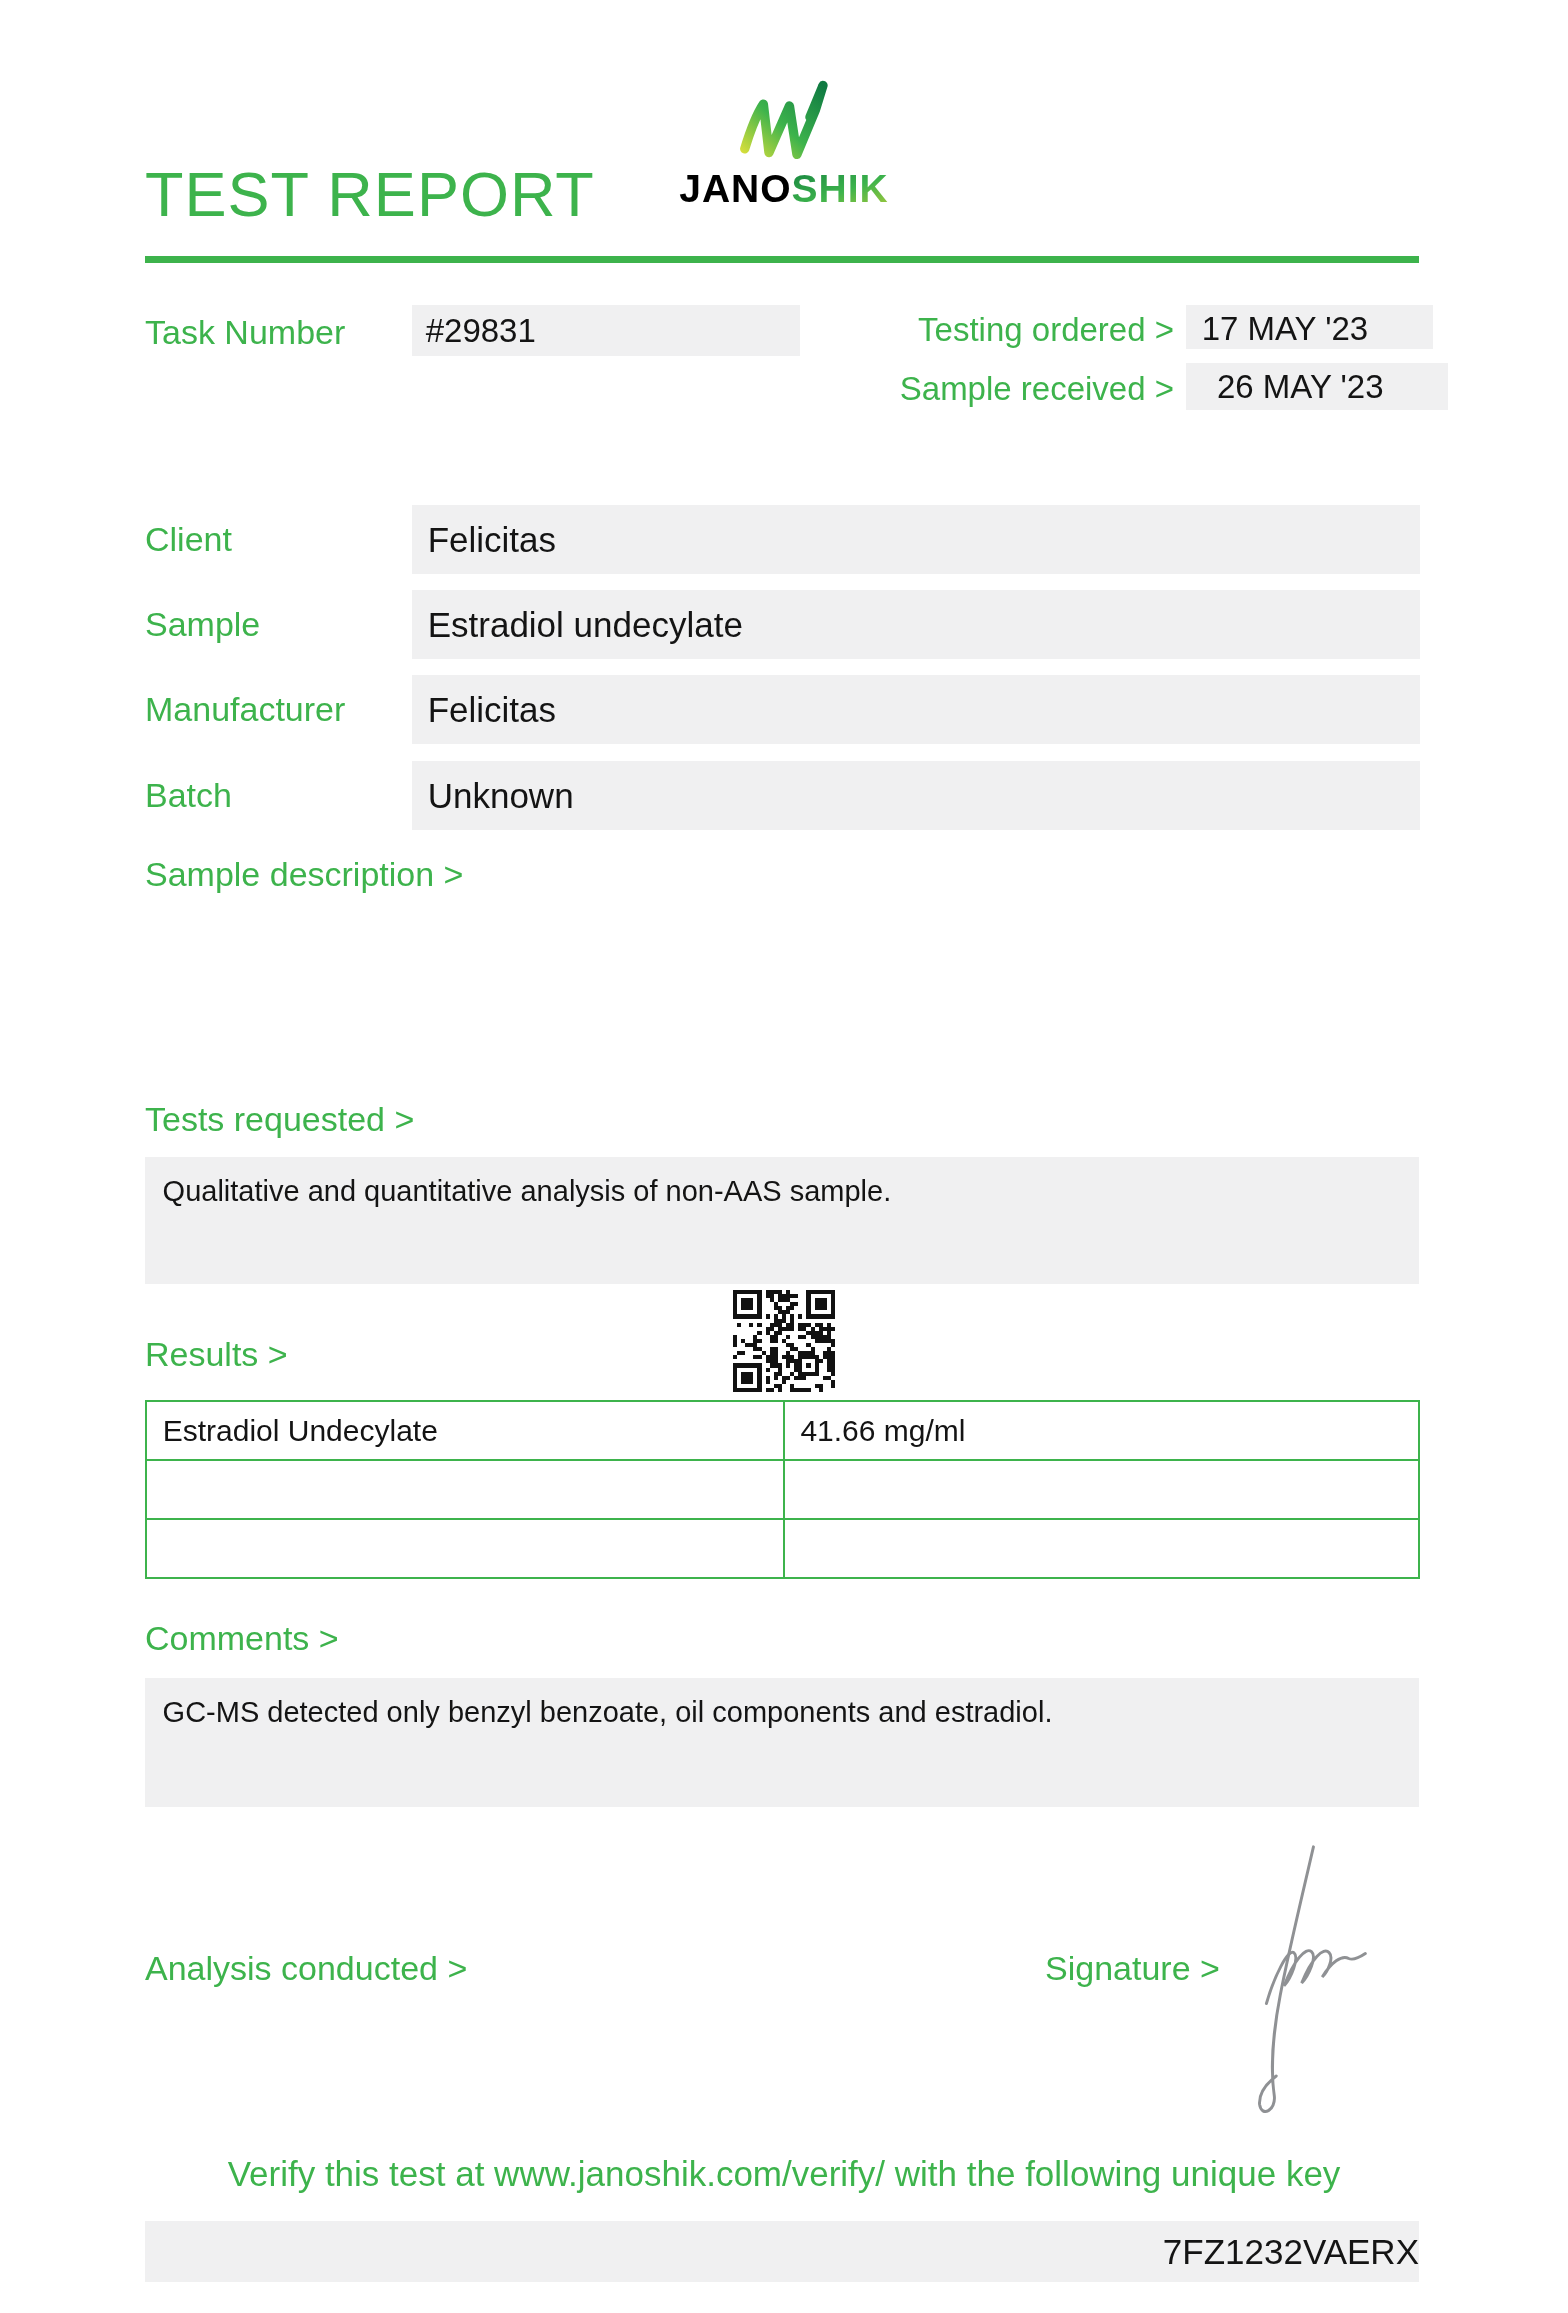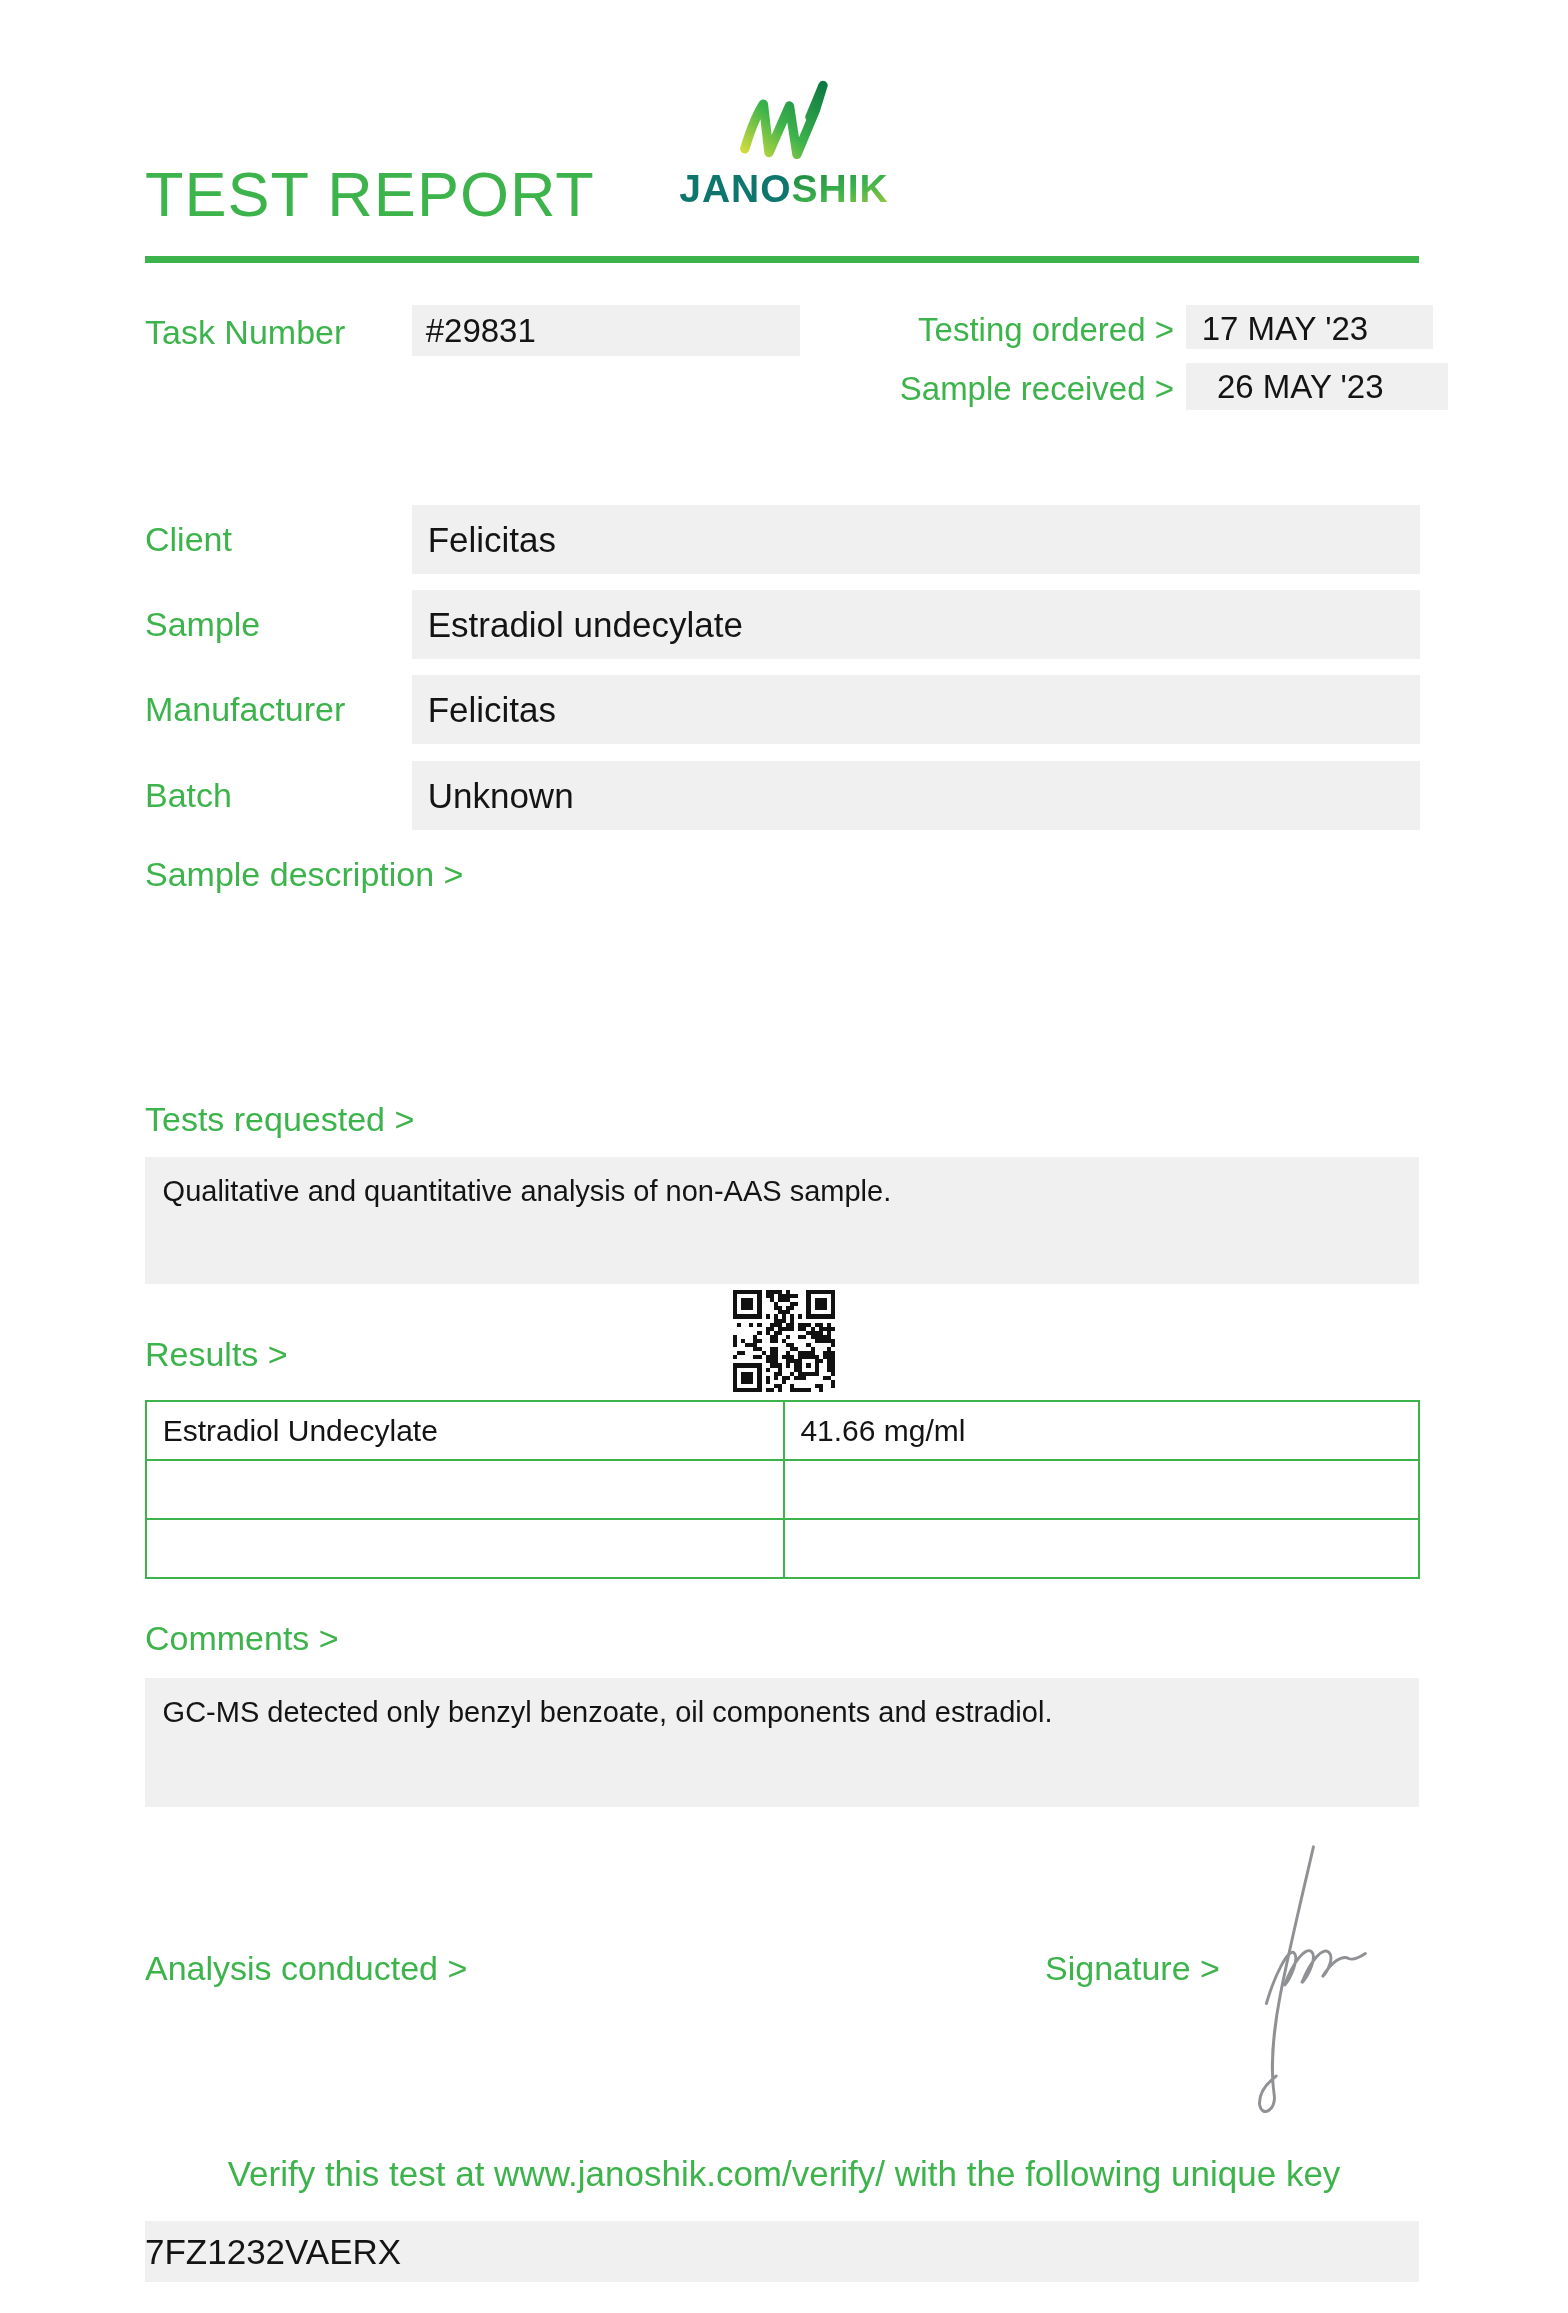--- a/index.html
+++ b/index.html
@@ -7,21 +7,21 @@
     position:relative;width:1568px;height:2313px;background:#fff;
     font-family:"Liberation Sans",sans-serif;color:#141414;overflow:hidden;
   }
   .abs{position:absolute;}
   .gbox{position:absolute;background:#f0f0f1;}
 
   
   .title{left:145px;top:163px;font-size:63px;line-height:1;letter-spacing:1px;color:#3db34c;font-weight:400;white-space:nowrap;}
   .logo-icon{left:735px;top:78px;width:94px;height:82px;}
   .wordmark{left:627px;top:167px;width:314px;text-align:center;font-size:39px;font-weight:bold;letter-spacing:1px;white-space:nowrap;}
-  .wm-left{color:#0f766e;}
+  .wm-left{color:#000000;}
   .wm-right{background:linear-gradient(160deg,#14813f 0%,#3db34c 55%,#a9ca3a 100%);-webkit-background-clip:text;background-clip:text;color:transparent;}
   .contact{right:149px;top:139px;text-align:right;font-size:26.5px;color:#6d6e71;line-height:1.33;}
   .rule{left:145px;top:256px;width:1274px;height:6.9px;background:#3db34c;}
 
   
   .lbl{font-size:34px;color:#3db34c;white-space:nowrap;}
   .task-label{left:145px;top:313px;}
   .task-box{left:412px;top:305px;width:374px;height:51px;line-height:51px;padding-left:13.7px;font-size:33px;}
   .ord-label{right:394px;top:311px;font-size:33px;text-align:right;}
   .ord-box{left:1186px;top:305px;width:231px;height:44px;line-height:47px;padding-left:15.7px;font-size:33px;}
@@ -46,21 +46,21 @@
   .comments-head{top:1619px;} .comments-box{top:1678px;height:98px;}
 
   
   .ana-label{left:145px;top:1949px;}
   .ana-box{left:484px;top:1941px;width:286px;height:53px;line-height:53px;padding-left:13.7px;font-size:34px;}
   .sig-label{left:1045px;top:1949px;}
   .sig{left:1237px;top:1839px;width:147px;height:284px;}
 
   
   .verify-line{left:0;top:2154px;width:1568px;text-align:center;font-size:35px;color:#3db34c;white-space:nowrap;}
-  .key-box{left:145px;top:2221px;width:1274px;height:61px;line-height:61px;text-align:left;font-size:35px;}
+  .key-box{left:145px;top:2221px;width:1274px;height:61px;line-height:61px;text-align:right;font-size:35px;}
 </style>
 </head>
 <body>
 
 <div class="page">
 
   <div class="abs title">TEST REPORT</div>
 
   <svg class="abs logo-icon" viewBox="0 0 100 88">
     <defs>

